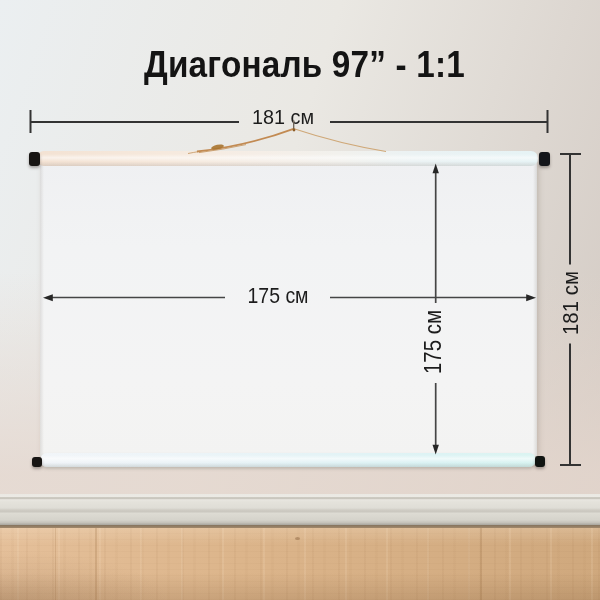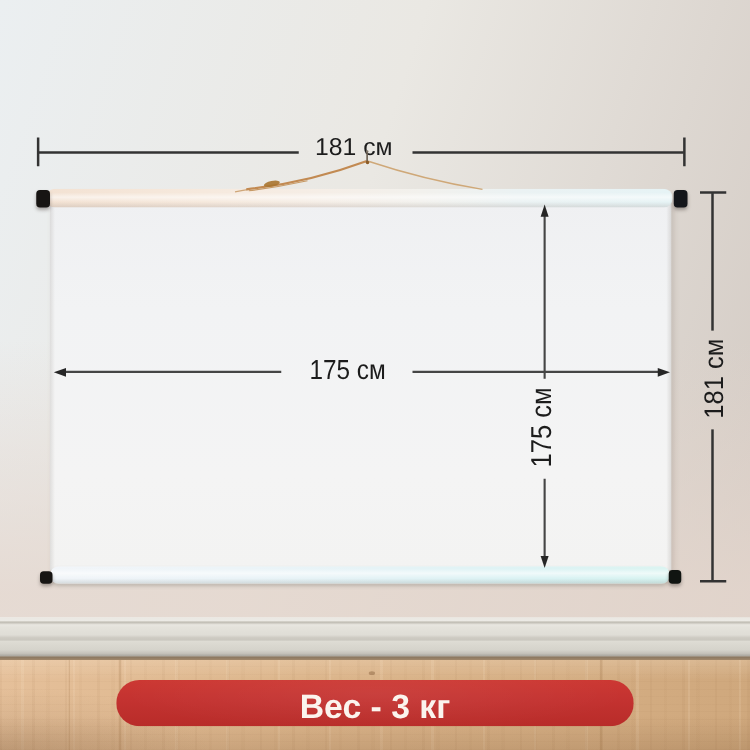--- a/index.html
+++ b/index.html
@@ -115,23 +115,17 @@
     <g stroke="#333333" stroke-width="2" fill="none">
       <line x1="560" y1="154" x2="581" y2="154"></line>
       <line x1="560" y1="465" x2="581" y2="465"></line>
       <line x1="570" y1="154.5" x2="570" y2="264.5"></line>
       <line x1="570" y1="343.5" x2="570" y2="464.5"></line>
     </g>
 
     <text x="578" y="303" font-size="21.5" fill="#1c1c1c" text-anchor="middle" font-family="Liberation Sans, sans-serif" transform="rotate(-90 578 303)" textLength="64" lengthAdjust="spacingAndGlyphs" style="filter:grayscale(1);">181 см</text>
   </svg>
 
+  <div class="abs" style="left:0;top:44px;width:600px;text-align:center;font-size:36px;font-weight:bold;color:#141414;letter-spacing:0.2px;">
+    <span style="display:inline-block;transform:translateX(4px) scaleX(0.925);transform-origin:50% 50%;">Диагональ 97” - 1:1</span>
+  </div>
 
-  <div class="abs" style="left:93px;top:543.5px;width:414px;height:37px;border-radius:18.5px;
-    background:
-      radial-gradient(ellipse 70% 120% at 50% 30%, rgba(255,255,255,0.06), rgba(0,0,0,0) 70%),
-      linear-gradient(to bottom, #cc3833 0%, #c33230 45%, #b82c29 100%);
-    ">
-
-    <div style="width:100%;height:100%;display:flex;align-items:center;justify-content:center;
-      font-size:27px;font-weight:bold;color:#fbf4ee;transform:translateY(3.5px);">Вес - 3 кг</div>
-  </div>
 </div>
 
 </body></html>

